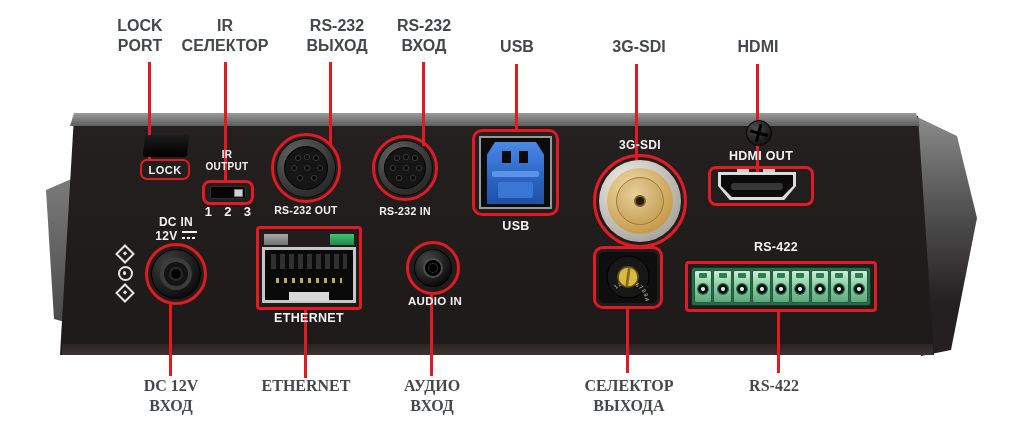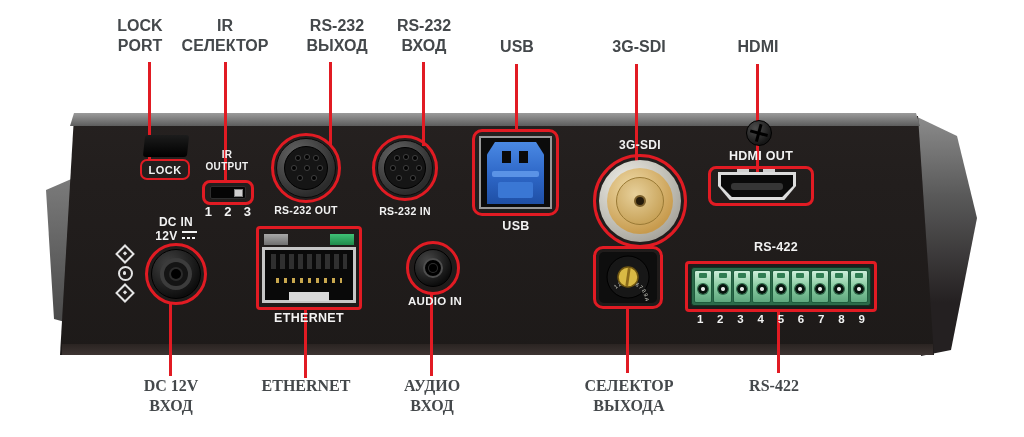--- a/index.html
+++ b/index.html
@@ -271,21 +271,20 @@
     <div class="cell"></div>
     <div class="cell"></div>
     <div class="cell"></div>
     <div class="cell"></div>
     <div class="cell"></div>
     <div class="cell"></div>
     <div class="cell"></div>
     <div class="cell"></div>
     <div class="cell"></div>
   </div>
-  <div class="plabel" style="left:688px;top:313px;width:186px;font-size:11.5px;word-spacing:10px;">1 2 3 4 5 6 7 8 9</div>
 
   <div class="callout bot" style="left:171px">
     <div>DC 12V</div>
     <div>ВХОД</div>
   </div>
   <div class="callout bot" style="left:306px">
     <div>ETHERNET</div>
   </div>
   <div class="callout bot" style="left:432px">
     <div>АУДИО</div>

